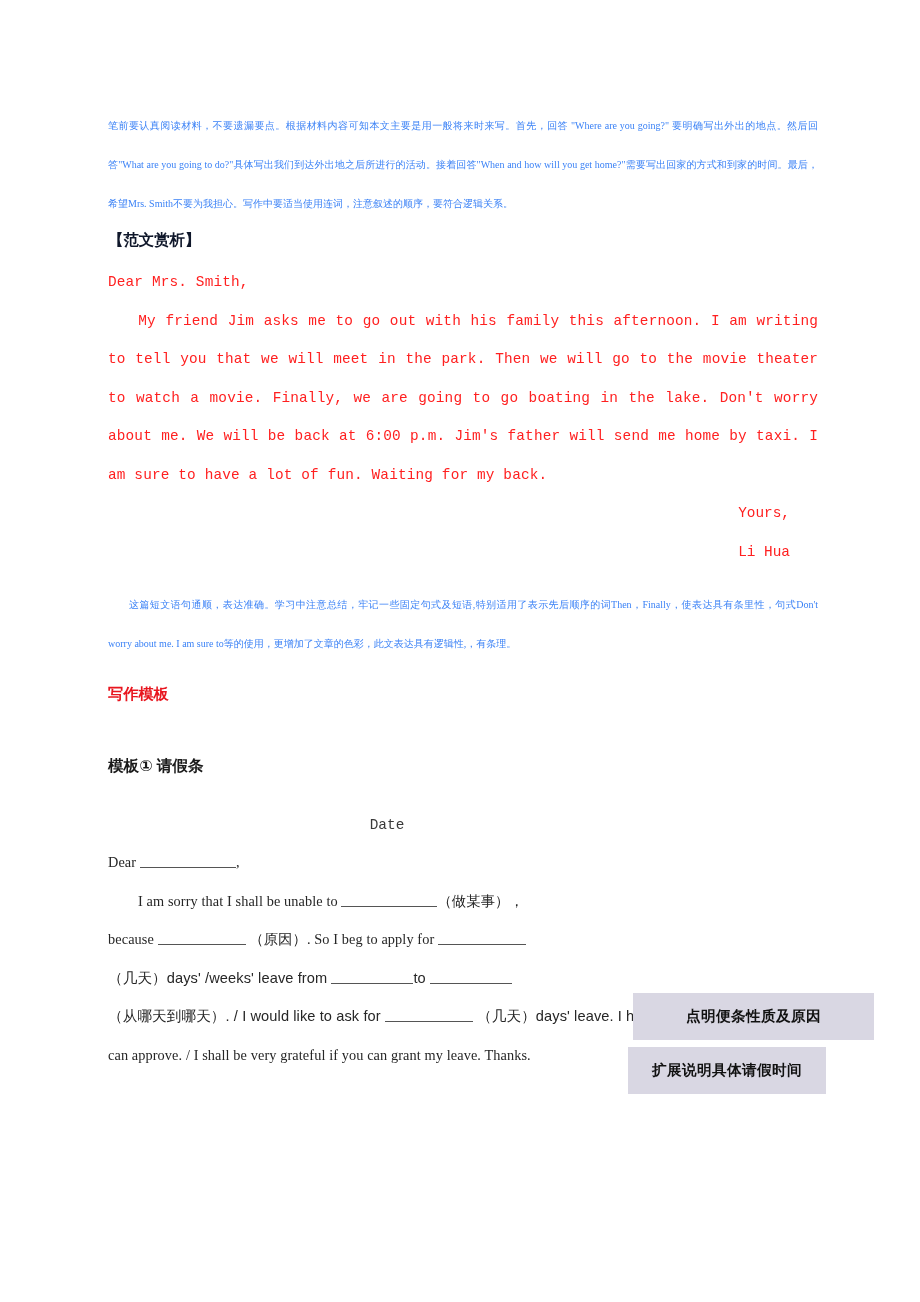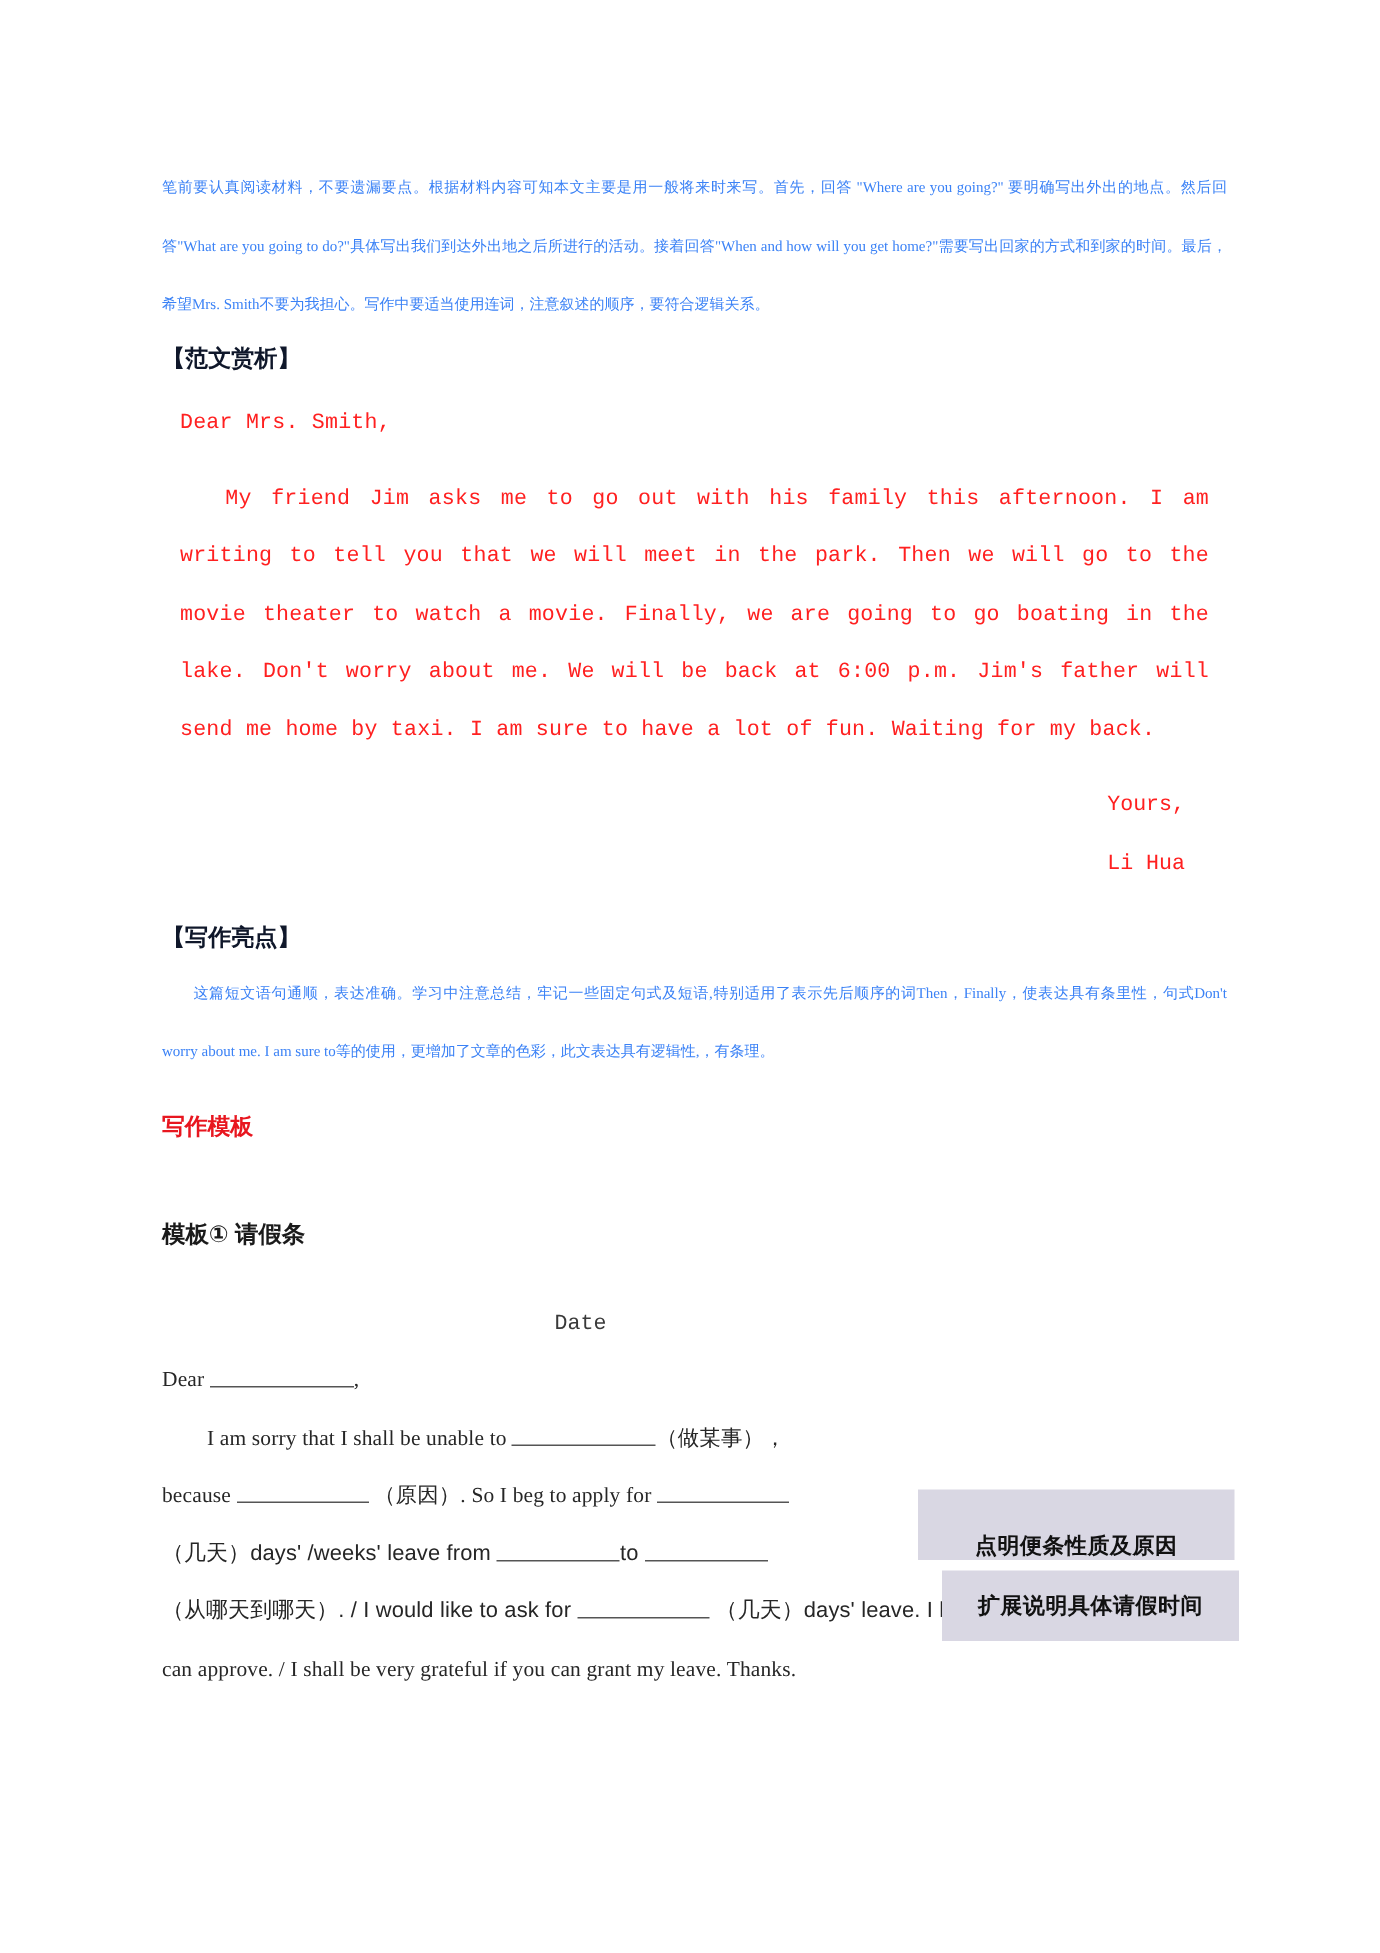--- a/index.html
+++ b/index.html
@@ -50,21 +50,21 @@
     line-height: 34px;
     margin: 0;
     font-family: "Liberation Sans", "DejaVu Sans", sans-serif;
   }
 
   .mono-blk {
     color: #ff2020;
     font-family: "Liberation Mono", "DejaVu Sans Mono", monospace;
     font-size: 14.4px;
     line-height: 38.5px;
-    margin: 12px;
+    margin: 0;
     letter-spacing: 0.15px;
   }
 
   .indent-2 { text-indent: 2.1em; }
 
   .salutation {
     margin-top: 6px;
   }
 
   .letter-body {
@@ -146,25 +146,24 @@
     font-family: "Liberation Sans", "DejaVu Sans", sans-serif;
     font-weight: bold;
     font-size: 14.6px;
     display: flex;
     align-items: center;
     justify-content: center;
     letter-spacing: 0.4px;
     box-sizing: border-box;
   }
   #callout-1 {
-    left: 612px;
+    left: 633px;
     top: 993px;
-    width: 211px;
+    width: 241px;
     height: 47px;
-    align-items: flex-end;
   }
   #callout-2 {
     left: 628px;
     top: 1047px;
     width: 198px;
     height: 47px;
     align-items: center;
   }
 </style>
 </head>
@@ -181,21 +180,20 @@
     <p class="mono-blk salutation">Dear Mrs. Smith,</p>
 
     <p class="mono-blk letter-body indent-2">My friend Jim asks me to go out with his family this afternoon. I am writing to tell you that we will meet in the park. Then we will go to the movie theater to watch a movie. Finally, we are going to go boating in the lake. Don't worry about me. We will be back at 6:00 p.m. Jim's father will send me home by taxi. I am sure to have a lot of fun. Waiting for my back.</p>
 
     <p class="sign">Yours,</p>
 
     <p class="sign">Li Hua</p>
 
     <div class="spacer-sm"></div>
 
-    <p class="sec-head">【写作亮点】</p>
 
     <p class="para indent-2">这篇短文语句通顺，表达准确。学习中注意总结，牢记一些固定句式及短语,特别适用了表示先后顺序的词Then，Finally，使表达具有条里性，句式Don't worry about me. I am sure to等的使用，更增加了文章的色彩，此文表达具有逻辑性,，有条理。</p>
 
     <div class="spacer-sm"></div>
 
     <p class="tmpl-head">写作模板</p>
 
     <div class="spacer-lg"></div>
 
     <p class="tmpl-title">模板① 请假条</p>

